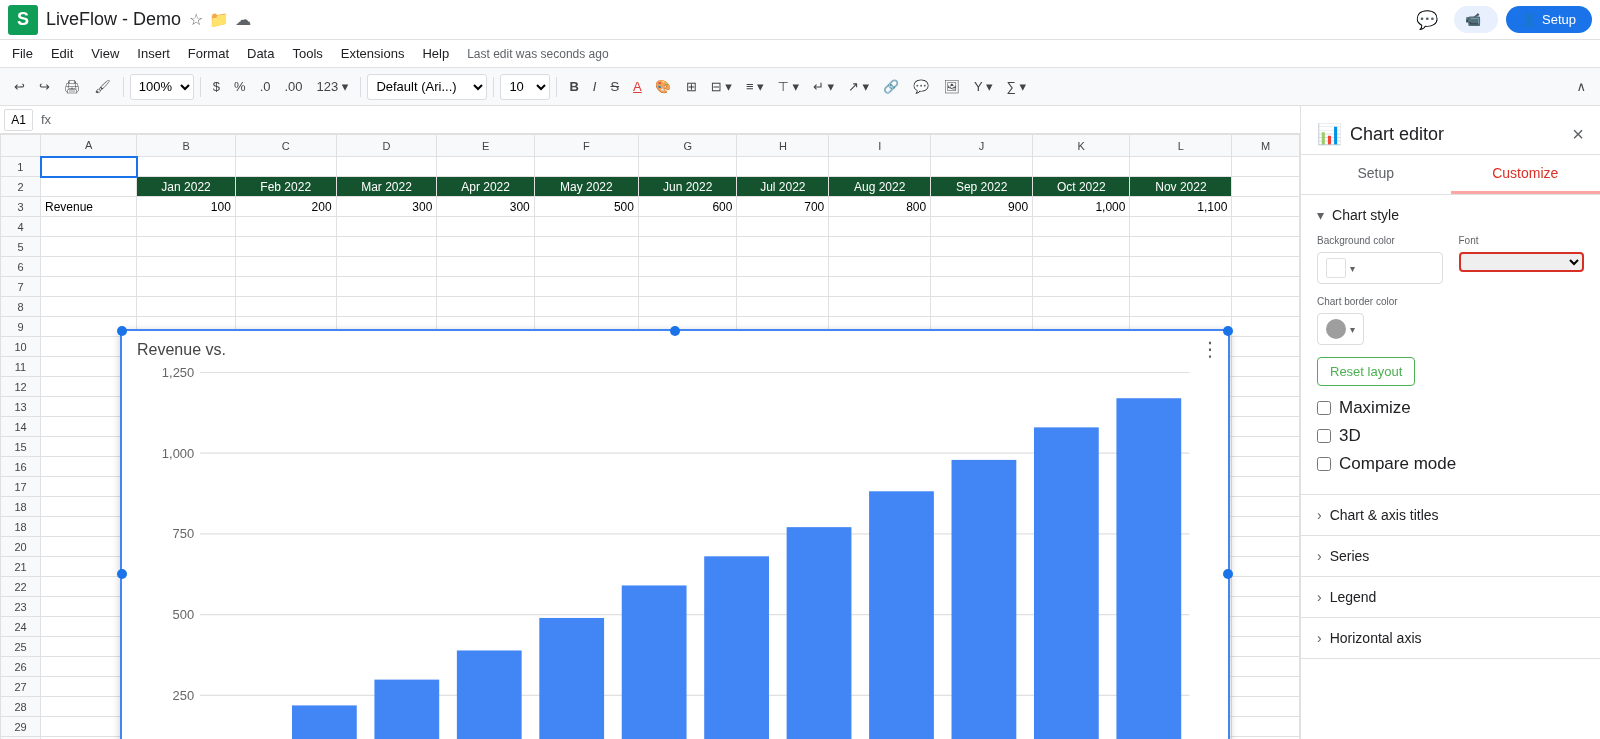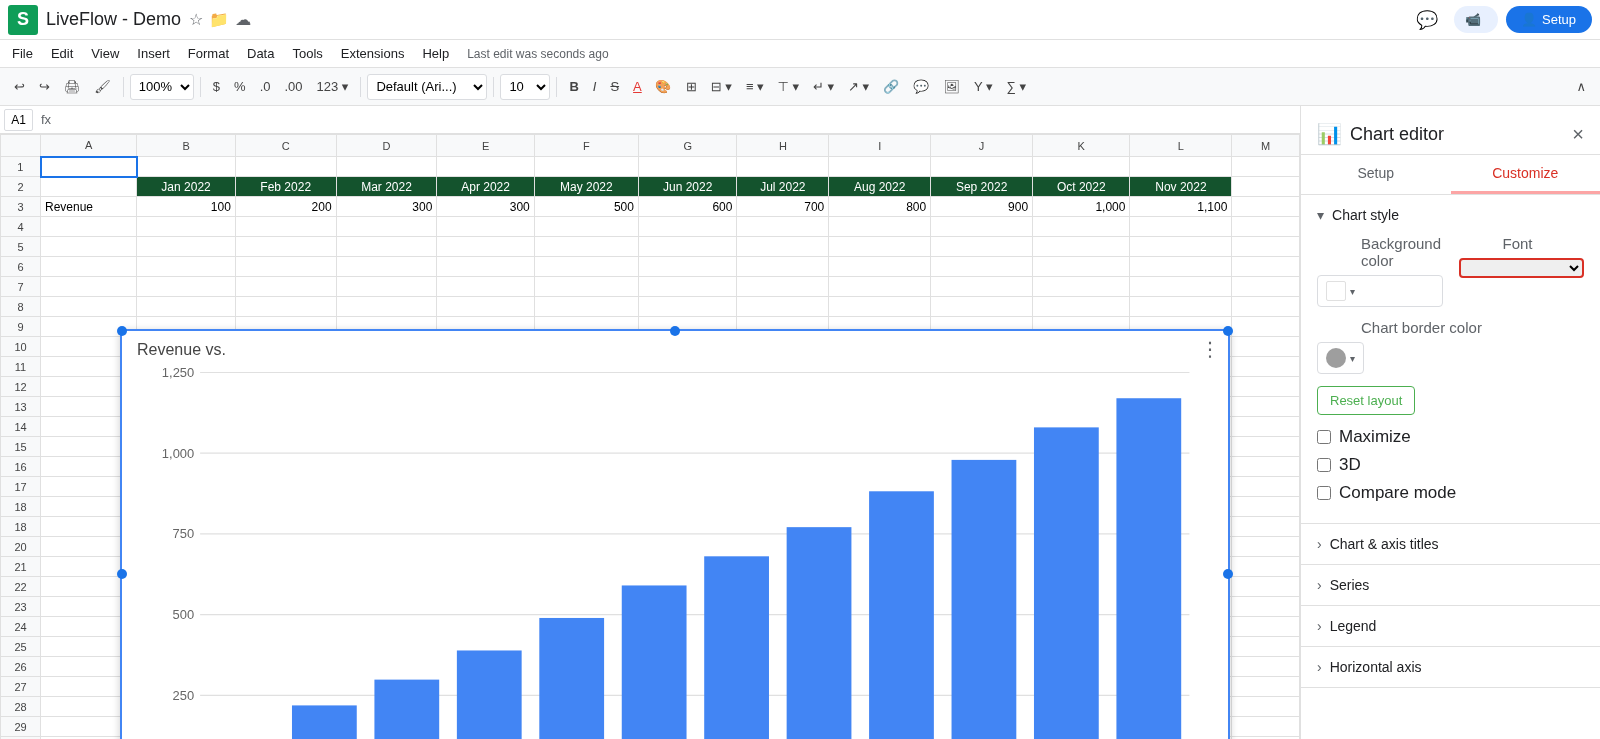--- a/index.html
+++ b/index.html
@@ -88,21 +88,21 @@
     .editor-section { padding: 12px 16px; border-bottom: 1px solid #e0e0e0; }
     .section-header { display: flex; align-items: center; gap: 8px; cursor: pointer; margin-bottom: 0; }
     .section-header.expanded { margin-bottom: 12px; }
     .section-chevron { color: #5f6368; font-size: 14px; }
     .section-title { font-size: 14px; color: #202124; }
 
     
     .chart-style-content { }
     .style-row { display: flex; gap: 16px; align-items: flex-start; margin-bottom: 12px; }
     .style-col { flex: 1; }
-    .style-label { font-size: 15px; color: #5f6368; margin-bottom: 6px; margin-left: 44px; }
+    .style-label { font-size: 10px; color: #5f6368; margin-bottom: 6px; }
     .color-picker-btn { display: flex; align-items: center; gap: 4px; border: 1px solid #dadce0; border-radius: 4px; padding: 4px 8px; cursor: pointer; height: 32px; }
     .color-swatch { width: 20px; height: 20px; border-radius: 2px; border: 1px solid #e0e0e0; }
     .color-arrow { color: #5f6368; font-size: 10px; }
     .font-select { width: 100%; height: 16px; border: 2px solid #d93025; border-radius: 4px; font-size: 13px; padding: 8px 6px; cursor: pointer; }
 
     .border-color-btn { display: flex; align-items: center; gap: 4px; border: 1px solid #dadce0; border-radius: 4px; padding: 4px 8px; cursor: pointer; height: 32px; width: fit-content; }
     .border-swatch { width: 20px; height: 20px; border-radius: 50%; background: #9e9e9e; }
 
     .reset-layout-btn { border: 1px solid #4caf50; color: #4caf50; background: transparent; border-radius: 4px; padding: 6px 12px; cursor: pointer; font-size: 13px; margin-bottom: 12px; text-align: center; }
 

